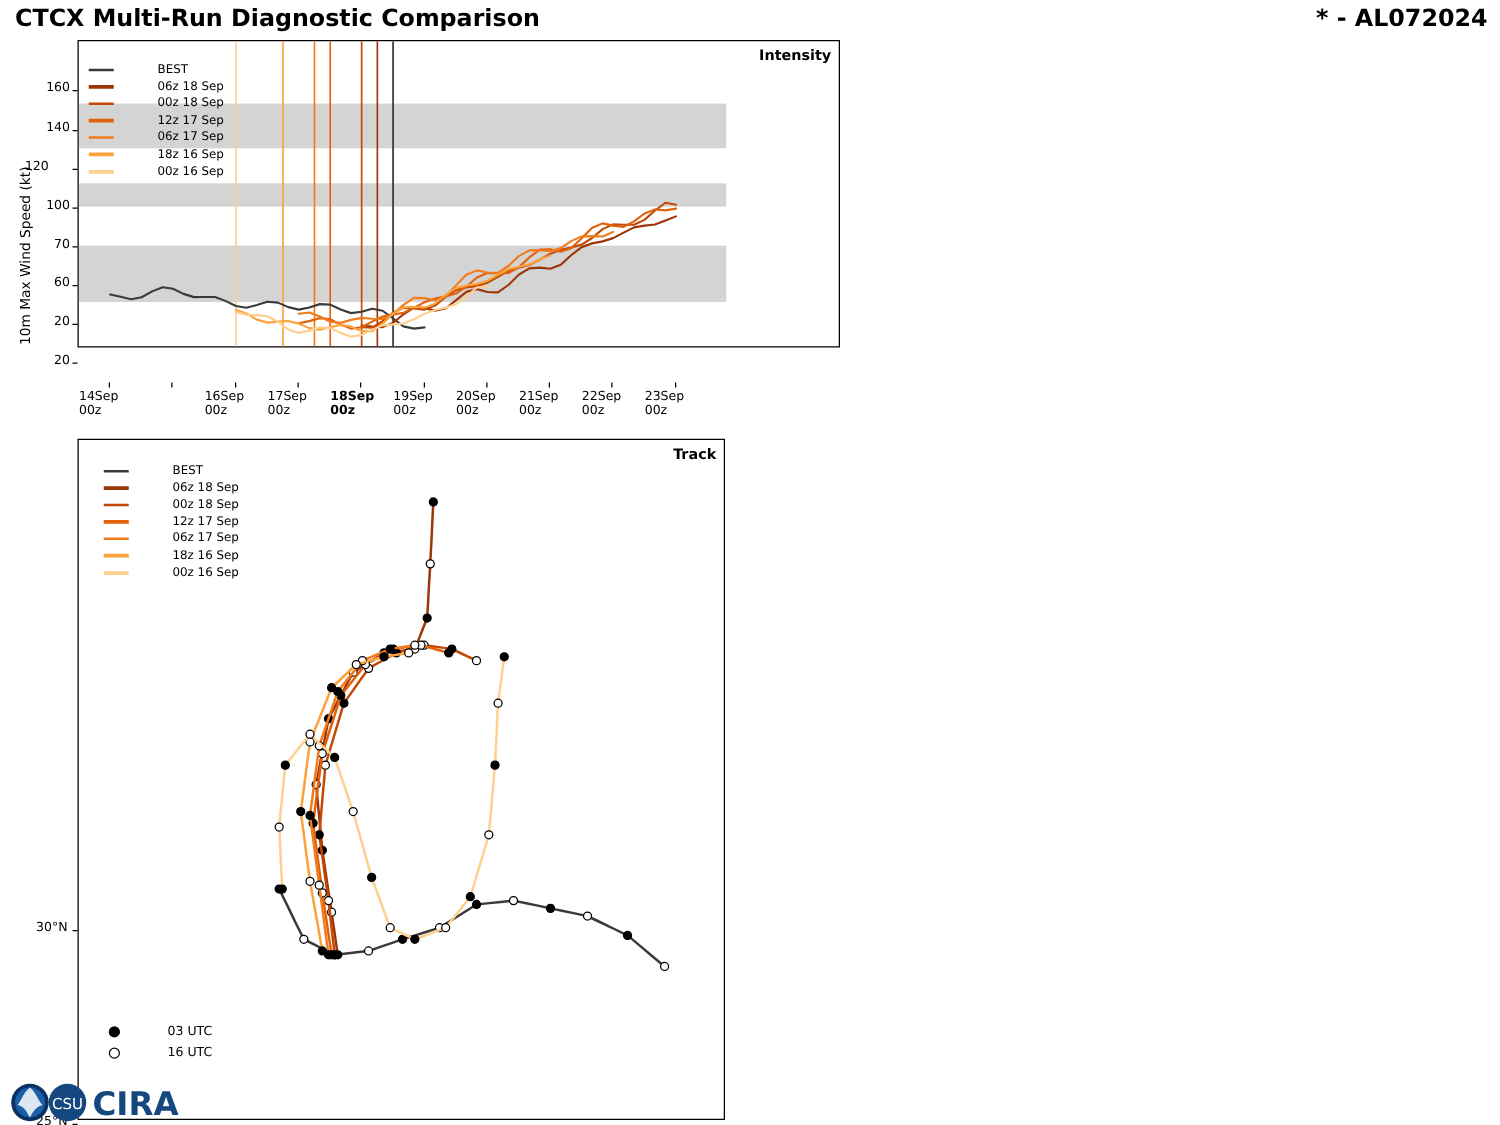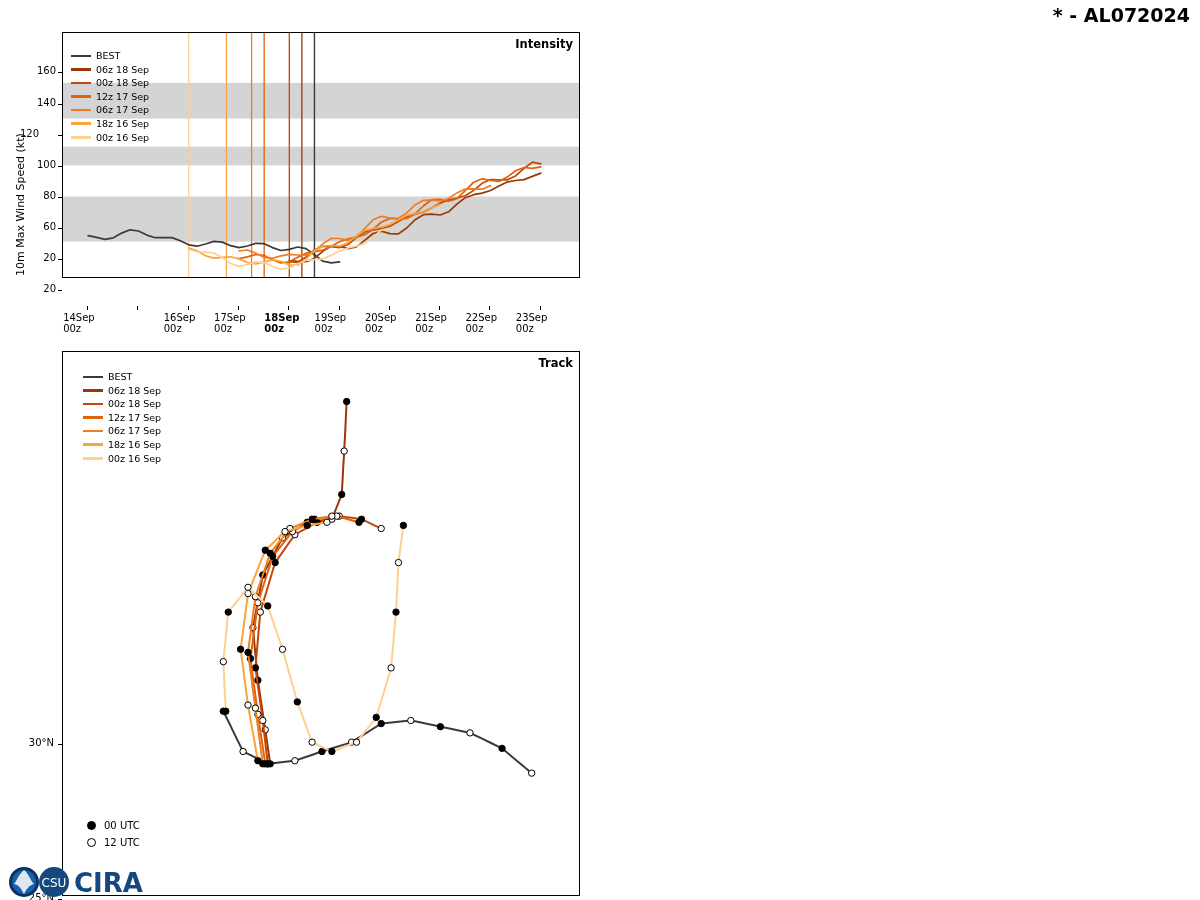--- a/index.html
+++ b/index.html
@@ -16,39 +16,40 @@
   .panel-title{position:absolute;font-size:11.5px;font-weight:bold;right:6px;top:4px;}
 
   .ylabel{position:absolute;font-size:11px;transform-origin:0 0;transform:rotate(-90deg);white-space:nowrap;}
 
   .ytick{position:absolute;font-size:10px;text-align:right;width:34px;}
   .ytickmark{position:absolute;width:4px;height:1px;background:#000;}
   .xtickmark{position:absolute;width:1px;height:4px;background:#000;}
   .xtick{position:absolute;font-size:10px;text-align:left;width:48px;line-height:11px;}
 
   .legend{position:absolute;font-size:9.5px;line-height:13.6px;}
-  .legend .row{display:flex;align-items:center;height:13.6px;}
+  .legend .row{display:flex;align-items:center;height:13.6px;gap:30px;}
   .legend .sw{width:20px;height:2.6px;margin-right:5px;display:inline-block;}
 
   svg{position:absolute;left:0;top:0;overflow:visible;}
   .vline{stroke-width:1.3px;}
 
   
   .logo{position:absolute;left:8px;top:866px;}
 </style>
 </head>
 <body>
 
 <div class="page">
 
+  <div class="hdr-title">CTCX Multi-Run Diagnostic Comparison</div>
   <div class="hdr-right">* - AL072024</div>
 
   <div class="panel" style="left:0;top:28px;width:590px;height:295px;">
     <div class="ylabel" style="left:14px;top:248px;font-size:11px;">10m Max Wind Speed (kt)</div>
-    <div class="plot" id="plot-intensity" style="left:62px;top:4px;width:518px;height:246px;">
+    <div class="plot" id="plot-intensity" style="left:62px;top:4px;width:610px;height:246px;">
       <div class="panel-title">Intensity</div>
       <svg id="svg-intensity" width="518" height="246">
           <rect x="0" y="163.48101265822783" width="518" height="45.15189873417722" fill="#d4d4d4"></rect>
           <rect x="0" y="113.65822784810126" width="518" height="18.683544303797476" fill="#d4d4d4"></rect>
           <rect x="0" y="49.822784810126564" width="518" height="35.810126582278485" fill="#d4d4d4"></rect>
           <line x1="238.88349514563106" y1="0" x2="238.88349514563106" y2="246" stroke="#9c3606" stroke-width="1.4" class="vline"></line>
           <line x1="226.31067961165047" y1="0" x2="226.31067961165047" y2="246" stroke="#c24803" stroke-width="1.4" class="vline"></line>
           <line x1="201.16504854368932" y1="0" x2="201.16504854368932" y2="246" stroke="#e2610b" stroke-width="1.4" class="vline"></line>
           <line x1="188.5922330097087" y1="0" x2="188.5922330097087" y2="246" stroke="#f07c1d" stroke-width="1.4" class="vline"></line>
           <line x1="163.44660194174756" y1="0" x2="163.44660194174756" y2="246" stroke="#fba23c" stroke-width="1.4" class="vline"></line>
@@ -93,21 +94,21 @@
           </div>
         </div>
     </div>
     <div id="yaxis-intensity">
         <div class="ytick" style="left: 22px; top: 255.43px;">20</div>
         <div class="ytickmark" style="left: 58px; top: 262.43px;"></div>
         <div class="ytick" style="left: 22px; top: 224.291px;">20</div>
         <div class="ytickmark" style="left: 58px; top: 231.291px;"></div>
         <div class="ytick" style="left: 22px; top: 193.152px;">60</div>
         <div class="ytickmark" style="left: 58px; top: 200.152px;"></div>
-        <div class="ytick" style="left: 22px; top: 162.013px;">80</div>
+        <div class="ytick" style="left: 22px; top: 162.013px;">70</div>
         <div class="ytickmark" style="left: 58px; top: 169.013px;"></div>
         <div class="ytick" style="left: 22px; top: 130.873px;">100</div>
         <div class="ytickmark" style="left: 58px; top: 137.873px;"></div>
         <div class="ytick" style="left: 5px; top: 99.7342px;">120</div>
         <div class="ytickmark" style="left: 58px; top: 106.734px;"></div>
         <div class="ytick" style="left: 22px; top: 68.5949px;">140</div>
         <div class="ytickmark" style="left: 58px; top: 75.5949px;"></div>
         <div class="ytick" style="left: 22px; top: 37.4557px;">160</div>
         <div class="ytickmark" style="left: 58px; top: 44.4557px;"></div>
       </div>
@@ -246,25 +247,25 @@
             <span>18z 16 Sep</span>
           </div>
           <div class="row">
             <span class="sw" style="background: rgb(254, 208, 144);"></span>
             <span>00z 16 Sep</span>
           </div>
         </div>
       <div class="legend" id="marker-legend-track" style="left:20px;top:465px;">
           <div class="row" style="height: 17px;">
             <span style="width: 7px; height: 7px; border-radius: 50%; border: 1px solid rgb(0, 0, 0); margin-right: 8px; margin-left: 4px; display: inline-block; background: rgb(0, 0, 0);"></span>
-            <span style="font-size: 10px;">00 UTC</span>
+            <span style="font-size: 10px;">03 UTC</span>
           </div>
           <div class="row" style="height: 17px;">
             <span style="width: 7px; height: 7px; border-radius: 50%; border: 1px solid rgb(0, 0, 0); margin-right: 8px; margin-left: 4px; display: inline-block; background: rgb(255, 255, 255);"></span>
-            <span style="font-size: 10px;">12 UTC</span>
+            <span style="font-size: 10px;">16 UTC</span>
           </div>
         </div>
     </div>
     <div id="yaxis-track">
         <div class="ytick" style="left: 20px; top: 548.955px;">25°N</div>
         <div class="ytickmark" style="left: 58px; top: 555.955px;"></div>
         <div class="ytick" style="left: 20px; top: 394.125px;">30°N</div>
         <div class="ytickmark" style="left: 58px; top: 401.125px;"></div>
       </div>
     <div id="xaxis-track"></div>

